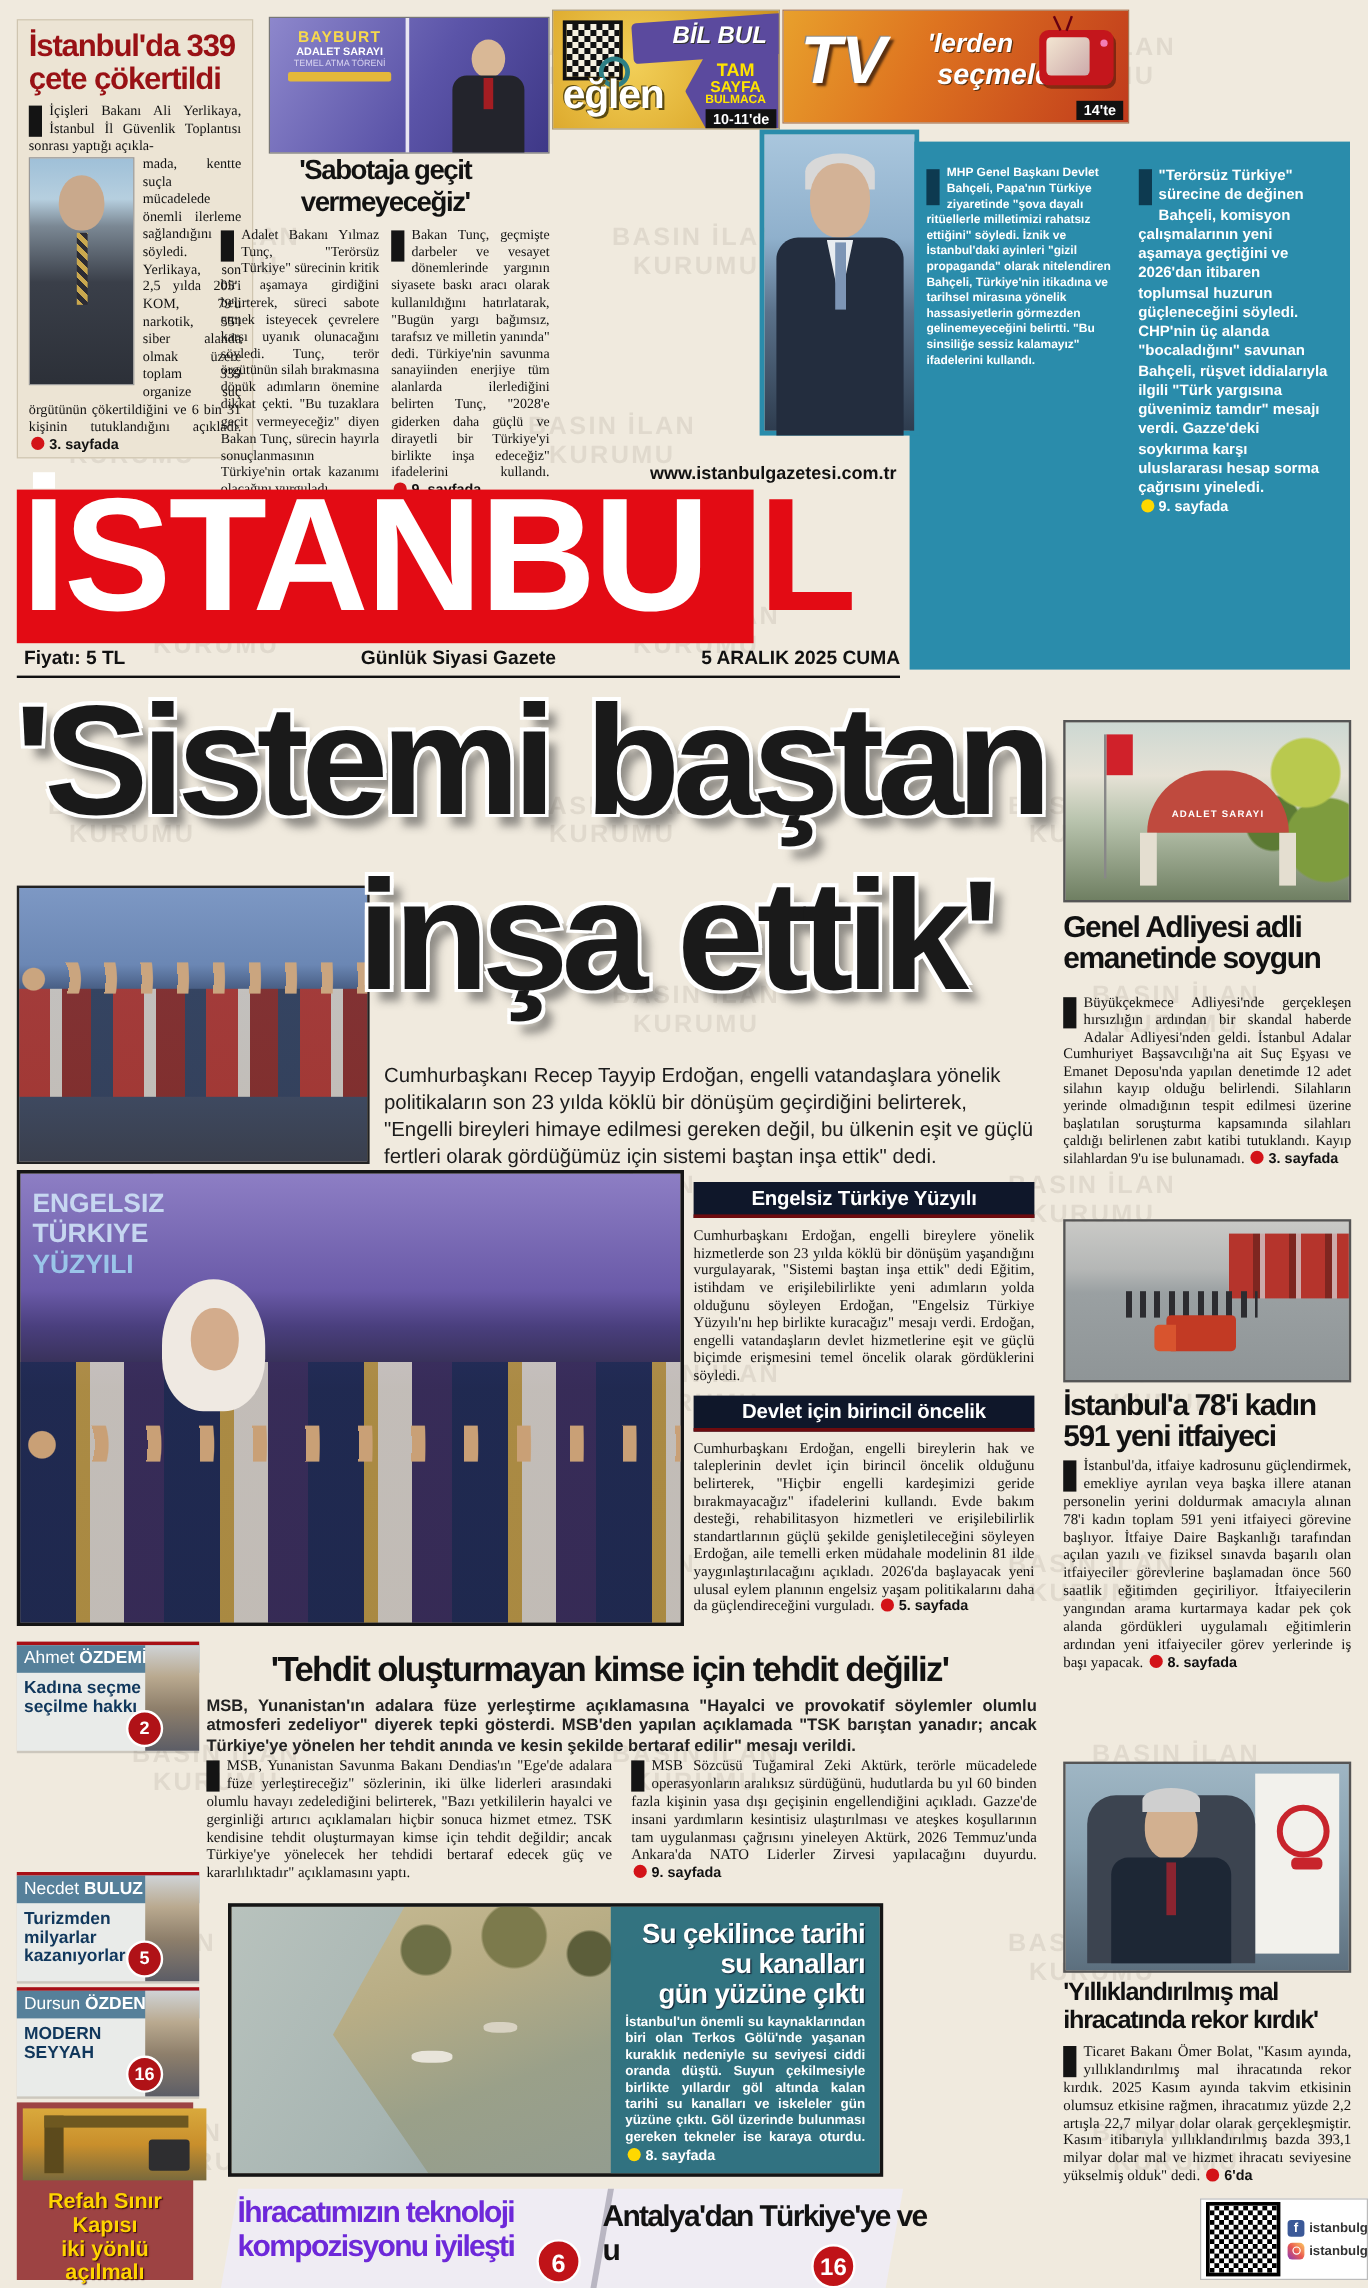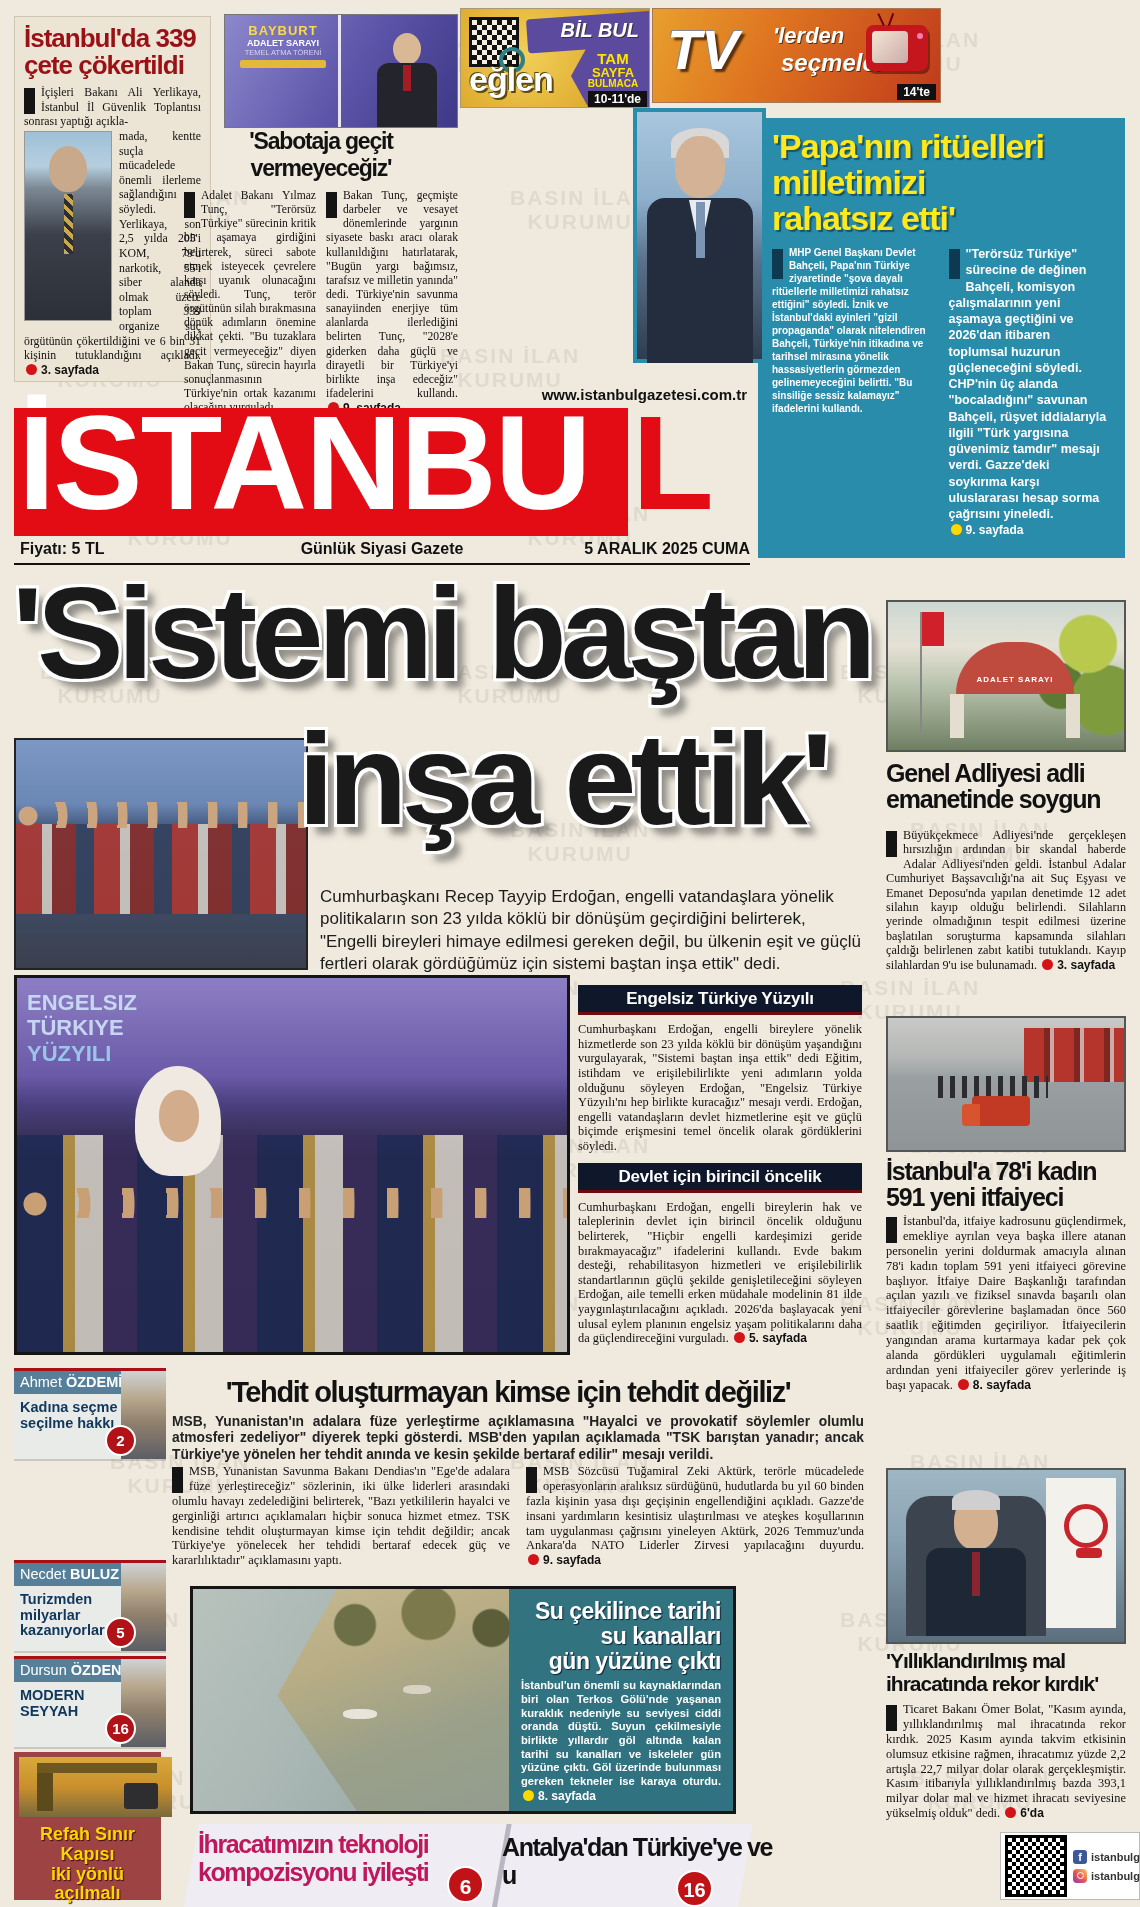--- a/index.html
+++ b/index.html
@@ -195,25 +195,20 @@
   <div class="photo" style="left:633px;top:108px;width:133px;height:255px;border:4px solid #2a8cab;box-sizing:border-box;
               background:linear-gradient(180deg,#a9c6dd 0%,#8fb0cc 35%,#5a718a 60%,#2e3c4e 100%);z-index:2;">
     <div style="position:absolute;left:34px;top:16px;width:58px;height:30px;border-radius:50% 50% 0 0;background:#d8d8d8;"></div>
     <div style="position:absolute;left:38px;top:24px;width:50px;height:62px;border-radius:46%;background:#d3b296;"></div>
     <div style="position:absolute;left:10px;top:86px;width:106px;height: 165px;border-radius:18px 18px 0 0;background:#232d3e;"></div>
     <div style="position:absolute;left:52px;top:88px;width:22px;height:52px;background:#e8ecf0;clip-path:polygon(0 0,100% 0,50% 100%);"></div>
     <div style="position:absolute;left:59px;top:90px;width:9px;height:56px;background:#7d95b5;"></div>
   </div>
 
   <div class="b" style="left:758px;top:118px;width:367px;height:440px;background:#2a8cab;padding:10px 14px;box-sizing:border-box;">
-    <div style="font-weight:bold;font-size:34px;line-height:1.06;letter-spacing:-1px;color:#ffe81c;text-shadow:2px 2px 1px #16566b;">
-      <div>'Papa'nın ritüelleri</div>
-      <div>milletimizi</div>
-      <div>rahatsız etti'</div>
-    </div>
     <div style="display:flex;gap:14px;margin-top:10px;color:#fff;">
       <div style="flex:1;font-weight:bold;font-size:10px;line-height:1.3;">
         <span class="sq teal"></span><span>MHP Genel Başkanı Devlet Bahçeli, Papa'nın Türkiye ziyaretinde "şova dayalı ritüellerle milletimizi rahatsız ettiğini" söyledi. İznik ve İstanbul'daki ayinleri "gizil propaganda" olarak nitelendiren Bahçeli, Türkiye'nin itikadına ve tarihsel mirasına yönelik hassasiyetlerin görmezden gelinemeyeceğini belirtti. "Bu sinsiliğe sessiz kalamayız" ifadelerini kullandı.</span>
       </div>
       <div style="flex:1;font-weight:bold;font-size:12.5px;line-height:1.3;">
         <span class="sq teal"></span><span>"Terörsüz Türkiye" sürecine de değinen Bahçeli, komisyon çalışmalarının yeni aşamaya geçtiğini ve 2026'dan itibaren toplumsal huzurun güçleneceğini söyledi. CHP'nin üç alanda "bocaladığını" savunan Bahçeli, rüşvet iddialarıyla ilgili "Türk yargısına güvenimiz tamdır" mesajı verdi. Gazze'deki soykırıma karşı uluslararası hesap sorma çağrısını yineledi.</span>
         <span class="pgref y" style="color:#fff;">9. sayfada</span>
       </div>
     </div>
   </div>
@@ -395,21 +390,21 @@
       <div>iki yönlü açılmalı</div>
     </div>
     <div style="text-align:center;margin-top:4px;">
       <span class="pgref y" style="color:#fff;">4. sayfada</span>
     </div>
   </div>
 
   <div class="b" style="left:184px;top:1824px;width:554px;height:83px;background:#efecf3;transform:skewX(-10deg);transform-origin:bottom left;"></div>
   <div class="b" style="left:492px;top:1824px;width:5px;height:83px;background:#b9b6c2;transform:skewX(-10deg);transform-origin:bottom left;"></div>
 
-  <div class="b" style="left:198px;top:1830px;width:260px;font-weight:bold;font-size:25px;line-height:1.12;letter-spacing:-1.4px;color:#be185d;">
+  <div class="b" style="left:198px;top:1830px;width:260px;font-weight:bold;font-size:25px;line-height:1.12;letter-spacing:-1.4px;color:#6d28d9;">
     <div>İhracatımızın teknoloji</div>
     <div>kompozisyonu iyileşti</div>
   </div>
   <div class="b" style="left:447px;top:1866px;width:37px;height:37px;border-radius:50%;background:#c01318;color:#fff;font-weight:bold;
               font-size:21px;text-align:center;line-height:37px;border:2px solid #fff;box-sizing:border-box;">6</div>
 
   <div class="b" style="left:502px;top:1834px;width:230px;font-weight:bold;font-size:25px;line-height:1.1;letter-spacing:-1.4px;color:#121212;">
     <div style="white-space:nowrap;">Antalya'dan Türkiye'ye ve</div>
     <div>u</div>
   </div>

